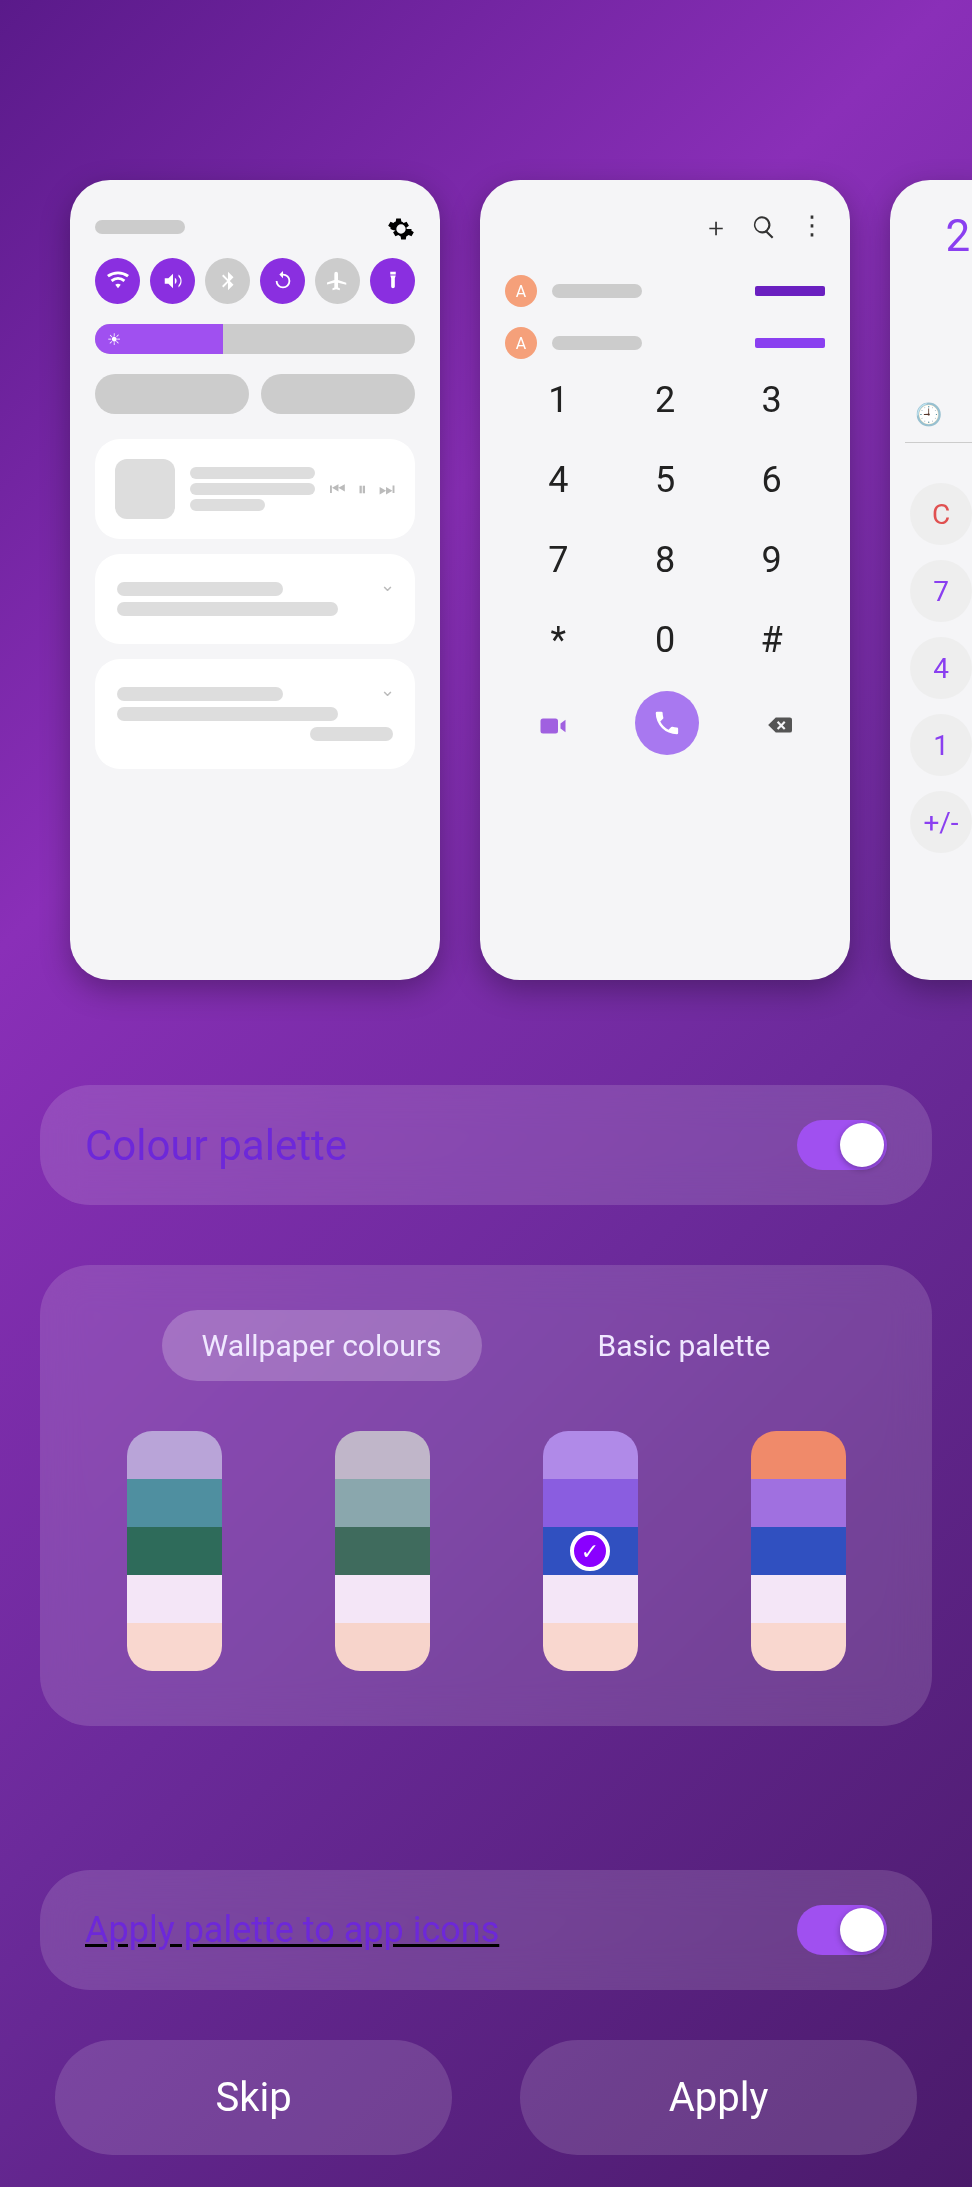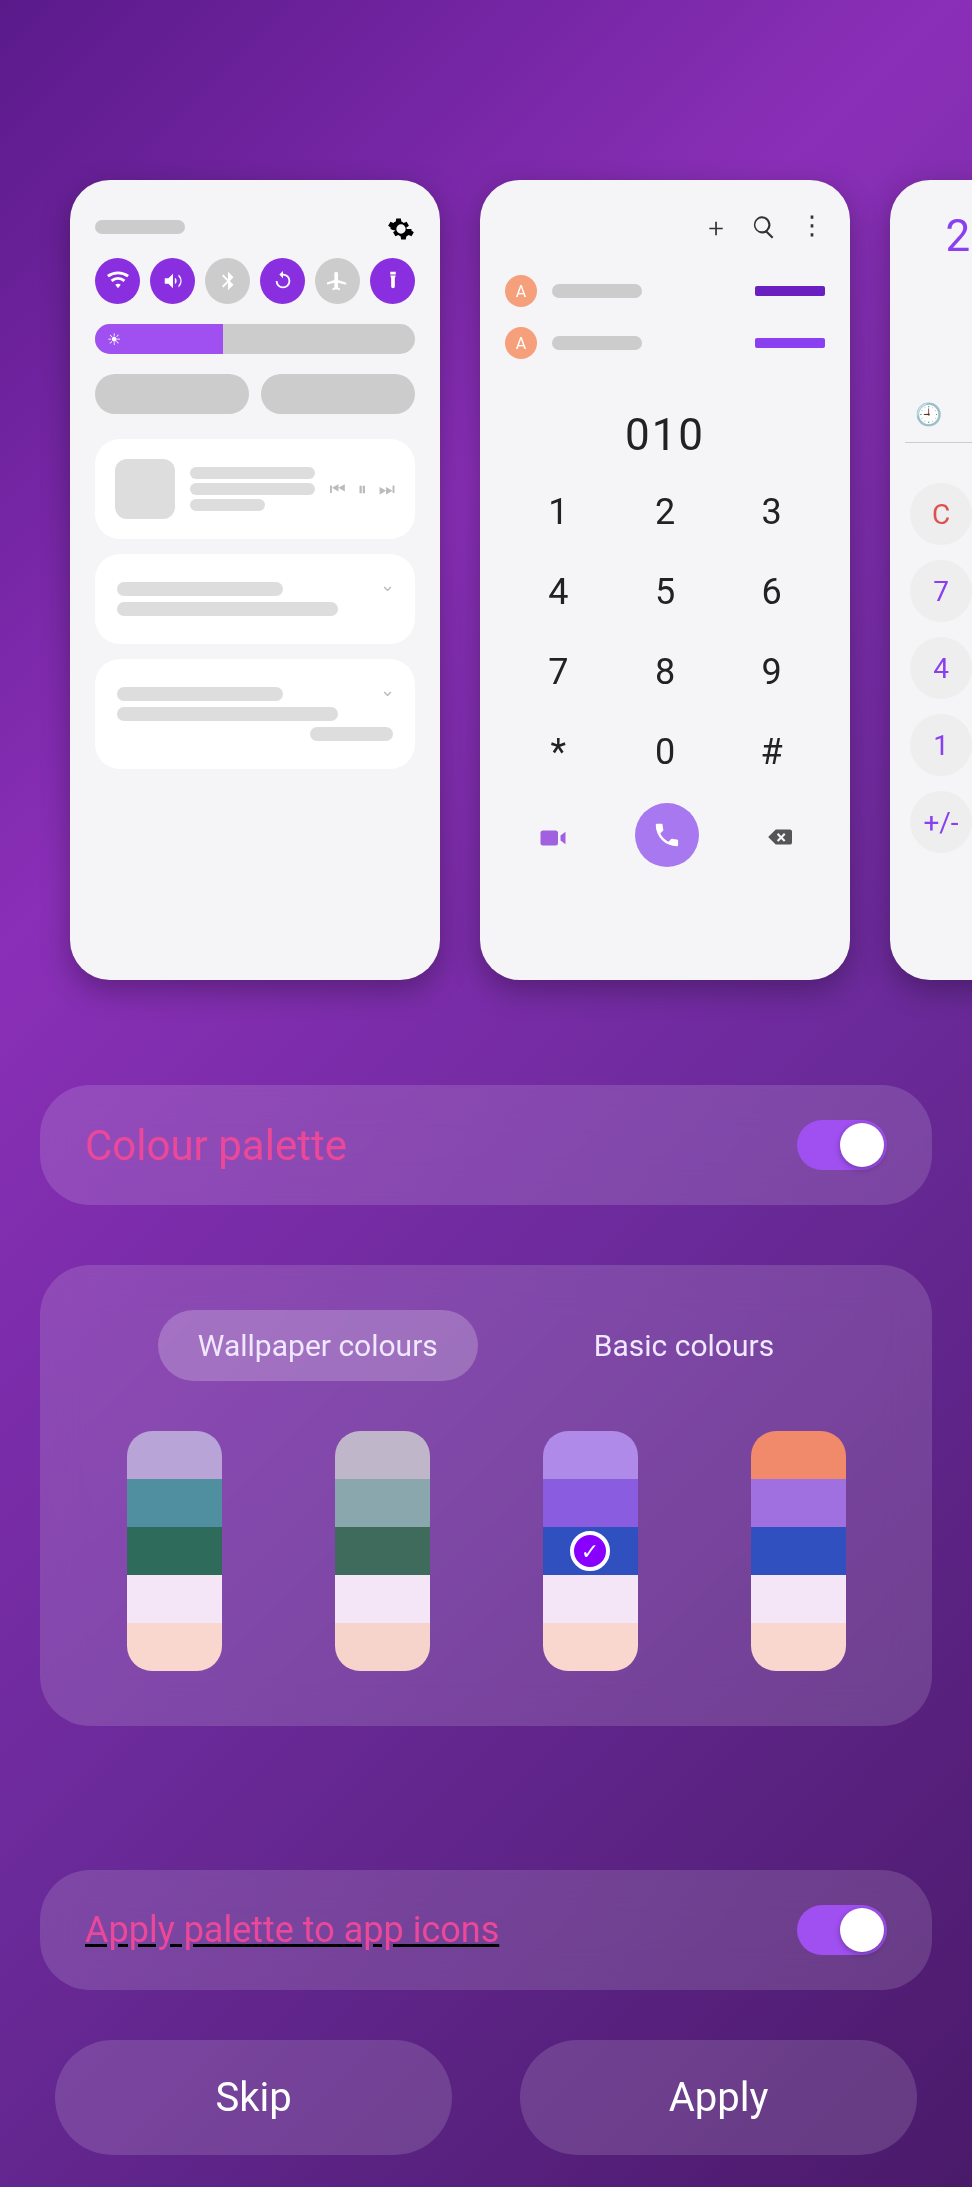--- a/index.html
+++ b/index.html
@@ -82,21 +82,21 @@
 
 .panel {
   position:absolute;
   left:40px; right:40px;
   background: rgba(255,255,255,0.14);
   border-radius:50px;
   padding: 35px 45px;
   backdrop-filter: blur(20px);
 }
 .panel-row { display:flex; align-items:center; justify-content:space-between; }
-.panel-label { color:#ec4899; font-size:42px; font-weight:400; }
+.panel-label { color:#6d28d9; font-size:42px; font-weight:400; }
 .panel-label.sm { font-size:36px; }
 
 .toggle { width:90px; height:50px; background:#a050f0; border-radius:25px; position:relative; }
 .toggle::after { content:''; position:absolute; width:44px; height:44px; background:#fff; border-radius:50%; top:3px; right:3px; box-shadow:0 2px 6px rgba(0,0,0,.3); }
 
 #panel-palette { top:1085px; }
 #panel-swatches { top:1265px; padding:45px 45px 55px; }
 #panel-icons { top:1870px;text-decoration:underline; }
 
 
@@ -212,21 +212,20 @@
     <div class="dial-contact">
       <div class="dial-avatar">A</div>
       <div class="dial-name"></div>
       <div class="dial-slot s1"></div>
     </div>
     <div class="dial-contact">
       <div class="dial-avatar">A</div>
       <div class="dial-name"></div>
       <div class="dial-slot s2"></div>
     </div>
-    <div class="dial-number">010</div>
     <div class="dial-grid">
       <div>1</div>
       <div>2</div>
       <div>3</div>
       <div>4</div>
       <div>5</div>
       <div>6</div>
       <div>7</div>
       <div>8</div>
       <div>9</div>
@@ -270,21 +269,21 @@
 <div id="panel-palette" class="panel">
   <div class="panel-row">
     <div class="panel-label">Colour palette</div>
     <div class="toggle"></div>
   </div>
 </div>
 
 <div id="panel-swatches" class="panel">
   <div class="tabs">
     <div class="tab active">Wallpaper colours</div>
-    <div class="tab">Basic colours</div>
+    <div class="tab">Basic palette</div>
   </div>
   <div class="swatch-row" id="swatch-row">
       <div class="swatch">
         <div class="swatch-seg" style="background: rgb(185, 164, 216);"></div>
         <div class="swatch-seg" style="background: rgb(79, 143, 160);"></div>
         <div class="swatch-seg" style="background: rgb(46, 107, 90);"></div>
         <div class="swatch-seg" style="background: rgb(244, 230, 247);"></div>
         <div class="swatch-seg" style="background: rgb(249, 215, 207);"></div>
       </div>
       <div class="swatch">

